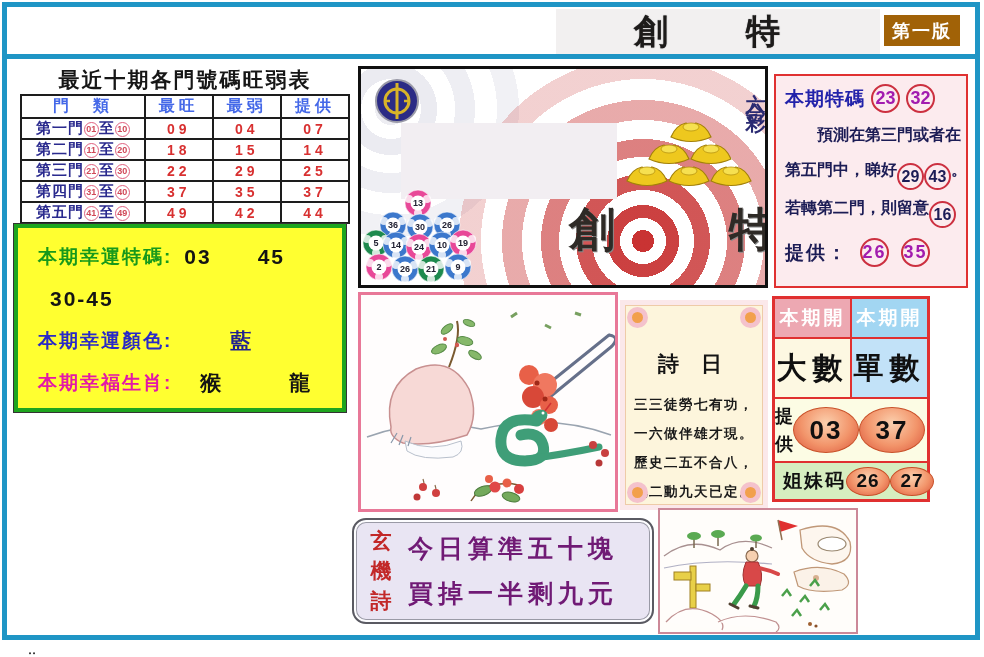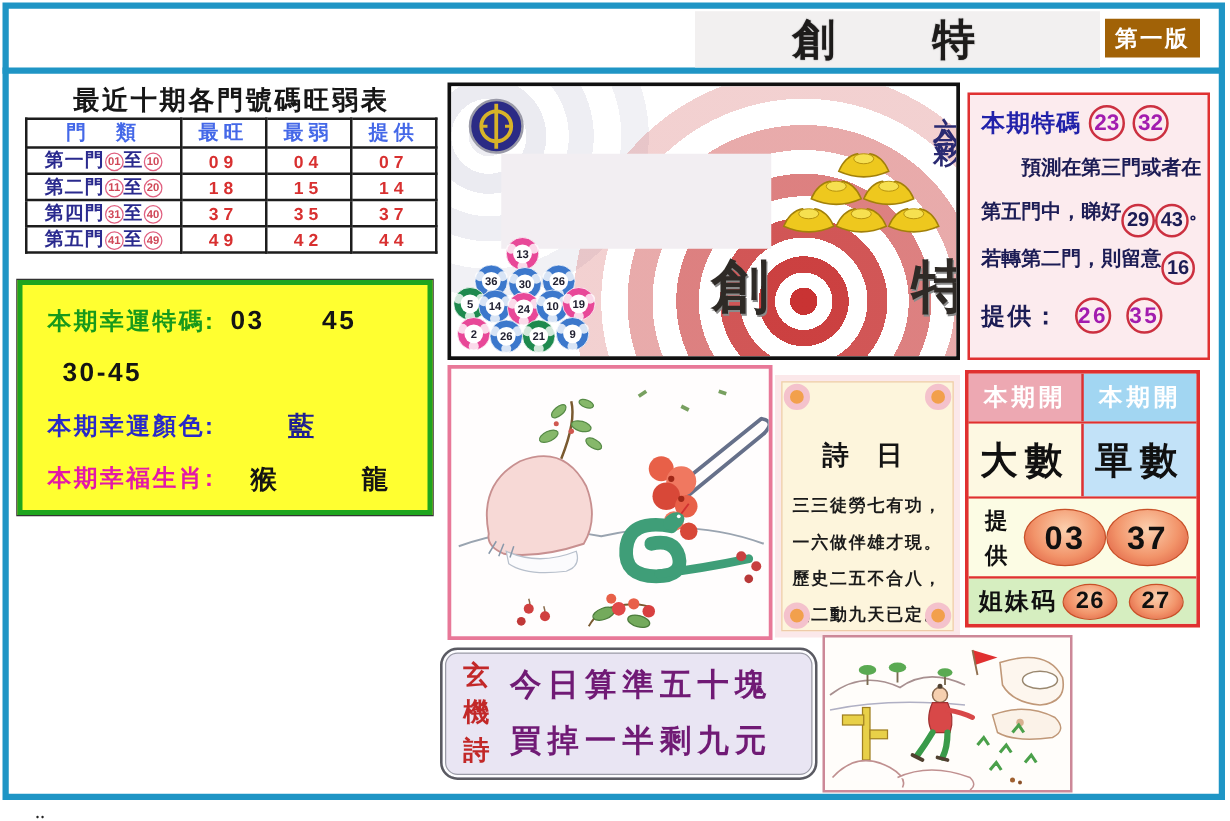--- a/index.html
+++ b/index.html
@@ -50,21 +50,21 @@
   .sp-head { display:flex; align-items:center; gap:6px; }
   .sp-head-label { font-size:19px; font-weight:bold; color:#2222aa; letter-spacing:1px; }
   .circ { display:inline-flex; align-items:center; justify-content:center; width:29px; height:29px; border:2px solid #cc3040; border-radius:50%; color:#a21caf; font-weight:bold; font-size:18px; flex:none; }
   .sp-par { margin-top:4px; font-size:16px; font-weight:bold; color:#1c1c55; }
   .sp-line { line-height:35px; white-space:nowrap; }
   .sp-line .circ { width:27px; height:27px; font-size:16px; color:#1c1c55; vertical-align:-7px; display:inline-flex; }
   .indent { padding-left:32px; }
   .sp-offer { margin-top:10px; display:flex; align-items:center; gap:12px; font-size:19px; font-weight:bold; color:#1c1c55; letter-spacing:2px; }
 
   
-  .rtable { left:772px; top:296px; width:188px; height:206px; border:3px solid #e03030; display:flex; flex-direction:column; background:#fbfbe0; }
+  .rtable { left:772px; top:296px; width:158px; height:206px; border:3px solid #e03030; display:flex; flex-direction:column; background:#fbfbe0; }
   .rrow { display:flex; border-bottom:2px solid #e03030; }
   .rcell { flex:1; display:flex; align-items:center; justify-content:center; }
   .rcell + .rcell { border-left:2px solid #e03030; }
   .rrow-head { height:40px; }
   .rhead-left { background:#eda8b2; } .rhead-right { background:#a2d6f2; }
   .rhead-text { color:#fff; font-size:19px; font-weight:bold; letter-spacing:3px; }
   .rrow-val { height:60px; }
   .rval-left { background:#fdf8e2; } .rval-right { background:#c2e2f8; }
   .rval-text { font-family:"DejaVu Serif", serif; font-size:30px; font-weight:900; color:#101010; letter-spacing:6px; }
   .rrow-offer { height:64px; background:#fcfce4; align-items:center; }
@@ -131,20 +131,26 @@
       <td class="hc-gate"><span>第一門</span><span class="mini-circ">01</span><span>至</span><span class="mini-circ">10</span></td>
       <td class="hc-val">09</td>
       <td class="hc-val">04</td>
       <td class="hc-val">07</td>
     </tr>
     <tr>
       <td class="hc-gate"><span>第二門</span><span class="mini-circ">11</span><span>至</span><span class="mini-circ">20</span></td>
       <td class="hc-val">18</td>
       <td class="hc-val">15</td>
       <td class="hc-val">14</td>
+    </tr>
+    <tr>
+      <td class="hc-gate"><span>第三門</span><span class="mini-circ">21</span><span>至</span><span class="mini-circ">30</span></td>
+      <td class="hc-val">22</td>
+      <td class="hc-val">29</td>
+      <td class="hc-val">25</td>
     </tr>
     <tr>
       <td class="hc-gate"><span>第四門</span><span class="mini-circ">31</span><span>至</span><span class="mini-circ">40</span></td>
       <td class="hc-val">37</td>
       <td class="hc-val">35</td>
       <td class="hc-val">37</td>
     </tr>
     <tr>
       <td class="hc-gate"><span>第五門</span><span class="mini-circ">41</span><span>至</span><span class="mini-circ">49</span></td>
       <td class="hc-val">49</td>

